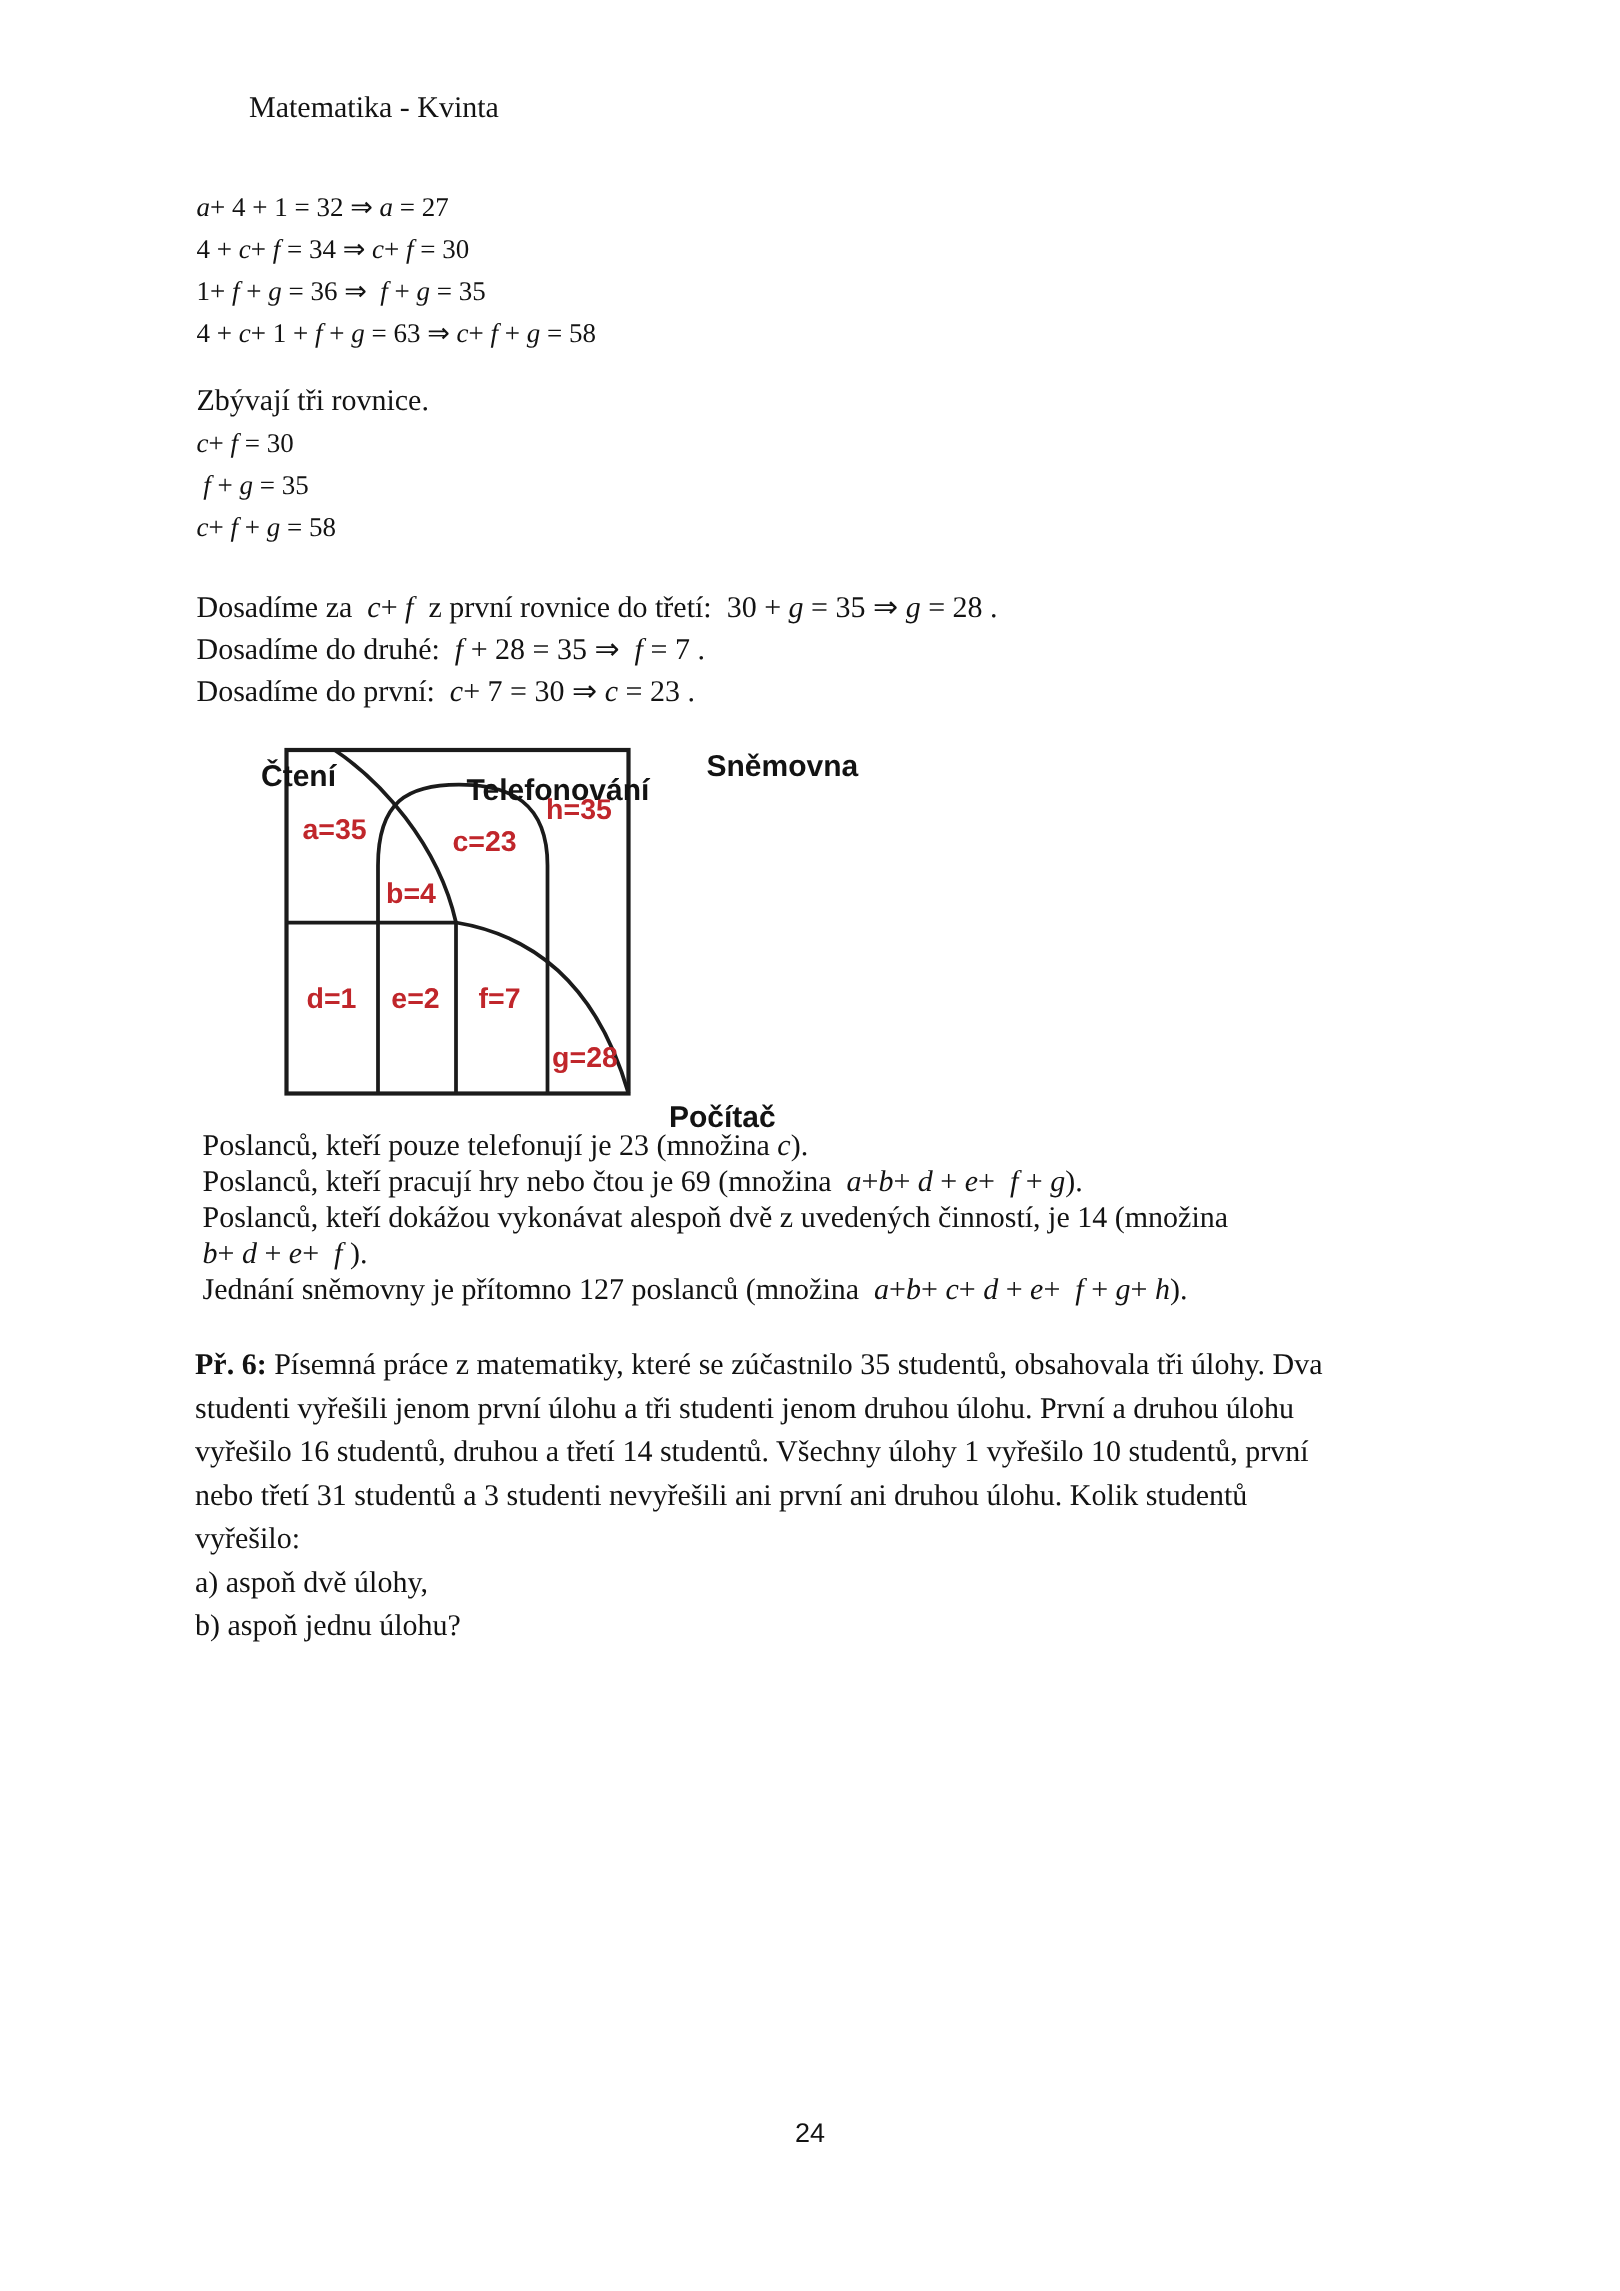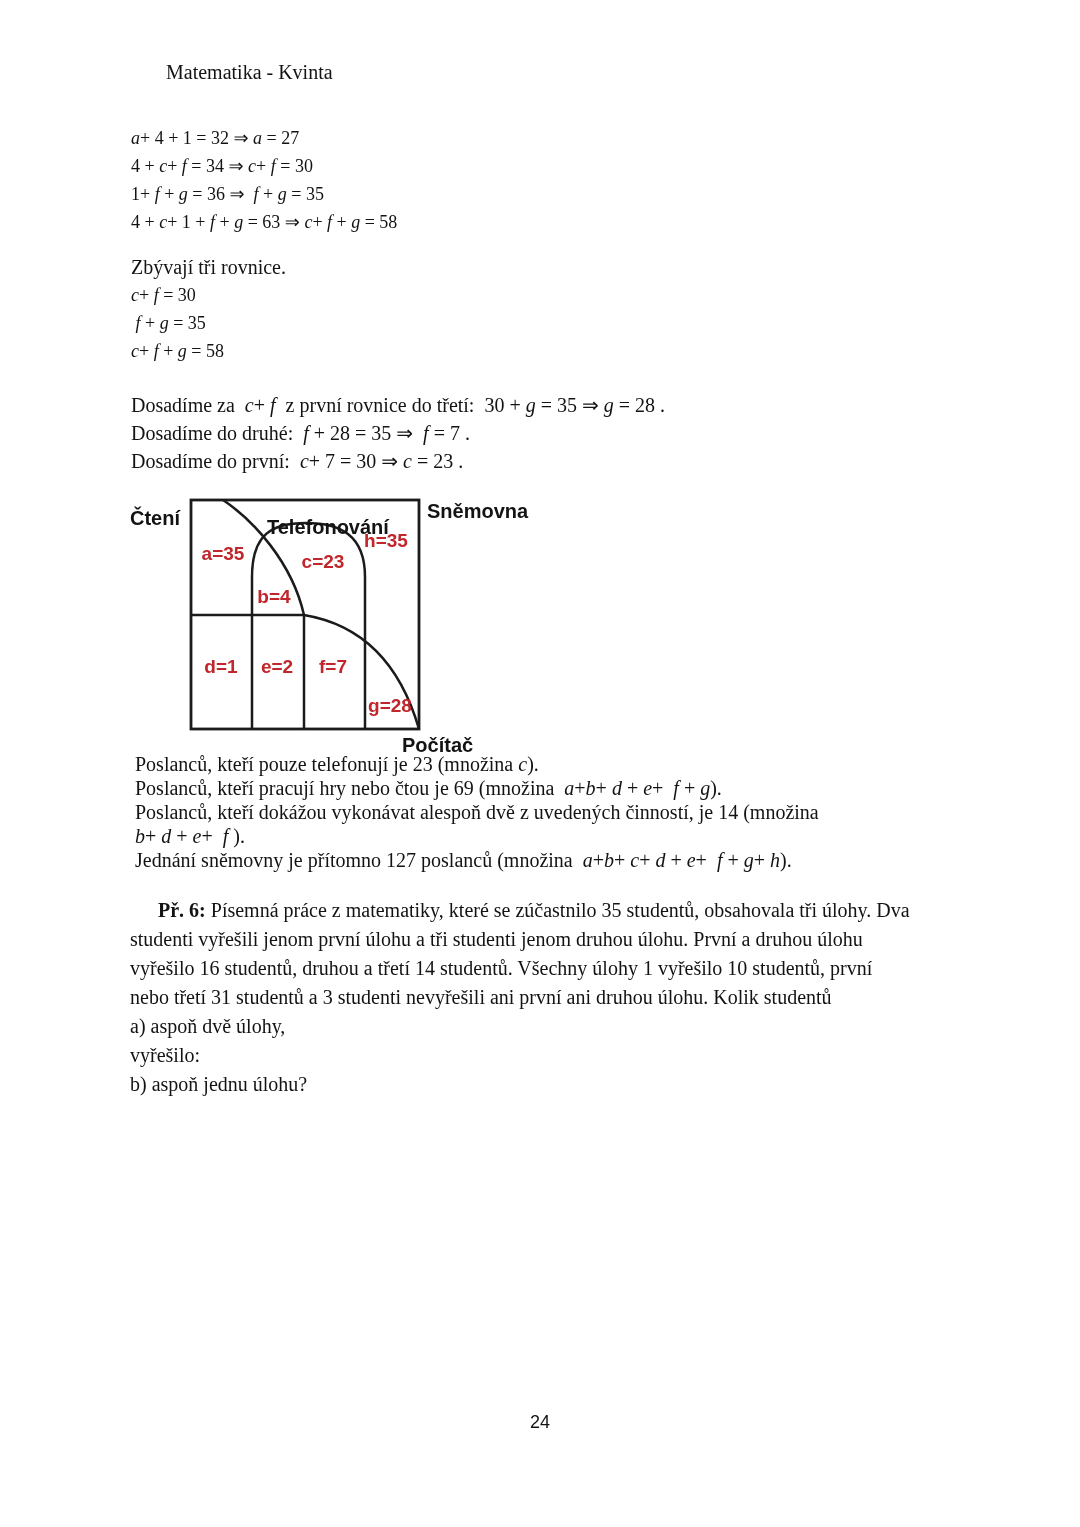--- a/index.html
+++ b/index.html
@@ -8,30 +8,30 @@
     background:#ffffff; color:#131313;
     font-family:"Liberation Serif", serif; overflow:hidden;
   }
   .abs { position:absolute; }
   .header-title { left:132px; top:60px; font-size:20px; line-height:24px;margin-left:34px; }
   .block { position:absolute; }
   .mline { font-size:18px; line-height:28px; white-space:pre; }
   .sline { font-size:20px; line-height:28px; white-space:pre; }
   .pline { font-size:20px; line-height:24px; white-space:pre; }
   .exline { font-size:20px; line-height:29px; white-space:pre; }
-  .exline b { font-weight:bold;margin-left:28px; }
+  .exline b { font-weight:bold; }
   i { font-style:italic; }
   .indent4 { padding-left:5px; }
 
   
   .diagram { position:absolute; left:120px; top:492px; width:430px; height:270px; }
   .diagram svg { position:absolute; left:0; top:0; }
   .dlabel {
     position:absolute; font-family:"Liberation Sans", sans-serif;
-    font-weight:bold; font-size:20px; color:#131313; white-space:nowrap;
+    font-weight:bold; font-size:20px; color:#131313; white-space:nowrap;margin-left:44px;
   }
   .dvalue {
     position:absolute; font-family:"Liberation Sans", sans-serif;
     font-weight:bold; font-size:19px; color:#c0262b;
     transform:translateX(-50%); white-space:nowrap;
   }
   .page-num {
     position:absolute; left:0; top:1410px; width:100%; text-align:center;
     font-family:"Liberation Sans", sans-serif; font-size:18px; line-height:24px;
   }
@@ -92,20 +92,20 @@
     <div class="pline"><span>Poslanců, kteří dokážou vykonávat alespoň dvě z uvedených činností, je 14 (množina</span></div>
     <div class="pline"><i>b</i><span>+ </span><i>d</i><span> + </span><i>e</i><span>+  </span><i>f</i><span> ).</span></div>
     <div class="pline"><span>Jednání sněmovny je přítomno 127 poslanců (množina  </span><i>a</i><span>+</span><i>b</i><span>+ </span><i>c</i><span>+ </span><i>d</i><span> + </span><i>e</i><span>+  </span><i>f</i><span> + </span><i>g</i><span>+ </span><i>h</i><span>).</span></div>
   </div>
 
   <div class="block" style="left:130px; top:896px;">
     <div class="exline"><b>Př. 6:</b><span> Písemná práce z matematiky, které se zúčastnilo 35 studentů, obsahovala tři úlohy. Dva</span></div>
     <div class="exline">studenti vyřešili jenom první úlohu a tři studenti jenom druhou úlohu. První a druhou úlohu</div>
     <div class="exline">vyřešilo 16 studentů, druhou a třetí 14 studentů. Všechny úlohy 1 vyřešilo 10 studentů, první</div>
     <div class="exline">nebo třetí 31 studentů a 3 studenti nevyřešili ani první ani druhou úlohu. Kolik studentů</div>
+    <div class="exline">vyřešilo:</div>
     <div class="exline">a) aspoň dvě úlohy,</div>
-    <div class="exline">vyřešilo:</div>
     <div class="exline">b) aspoň jednu úlohu?</div>
   </div>
 
   <div class="page-num">24</div>
 
 </div>
 
 </body></html>

